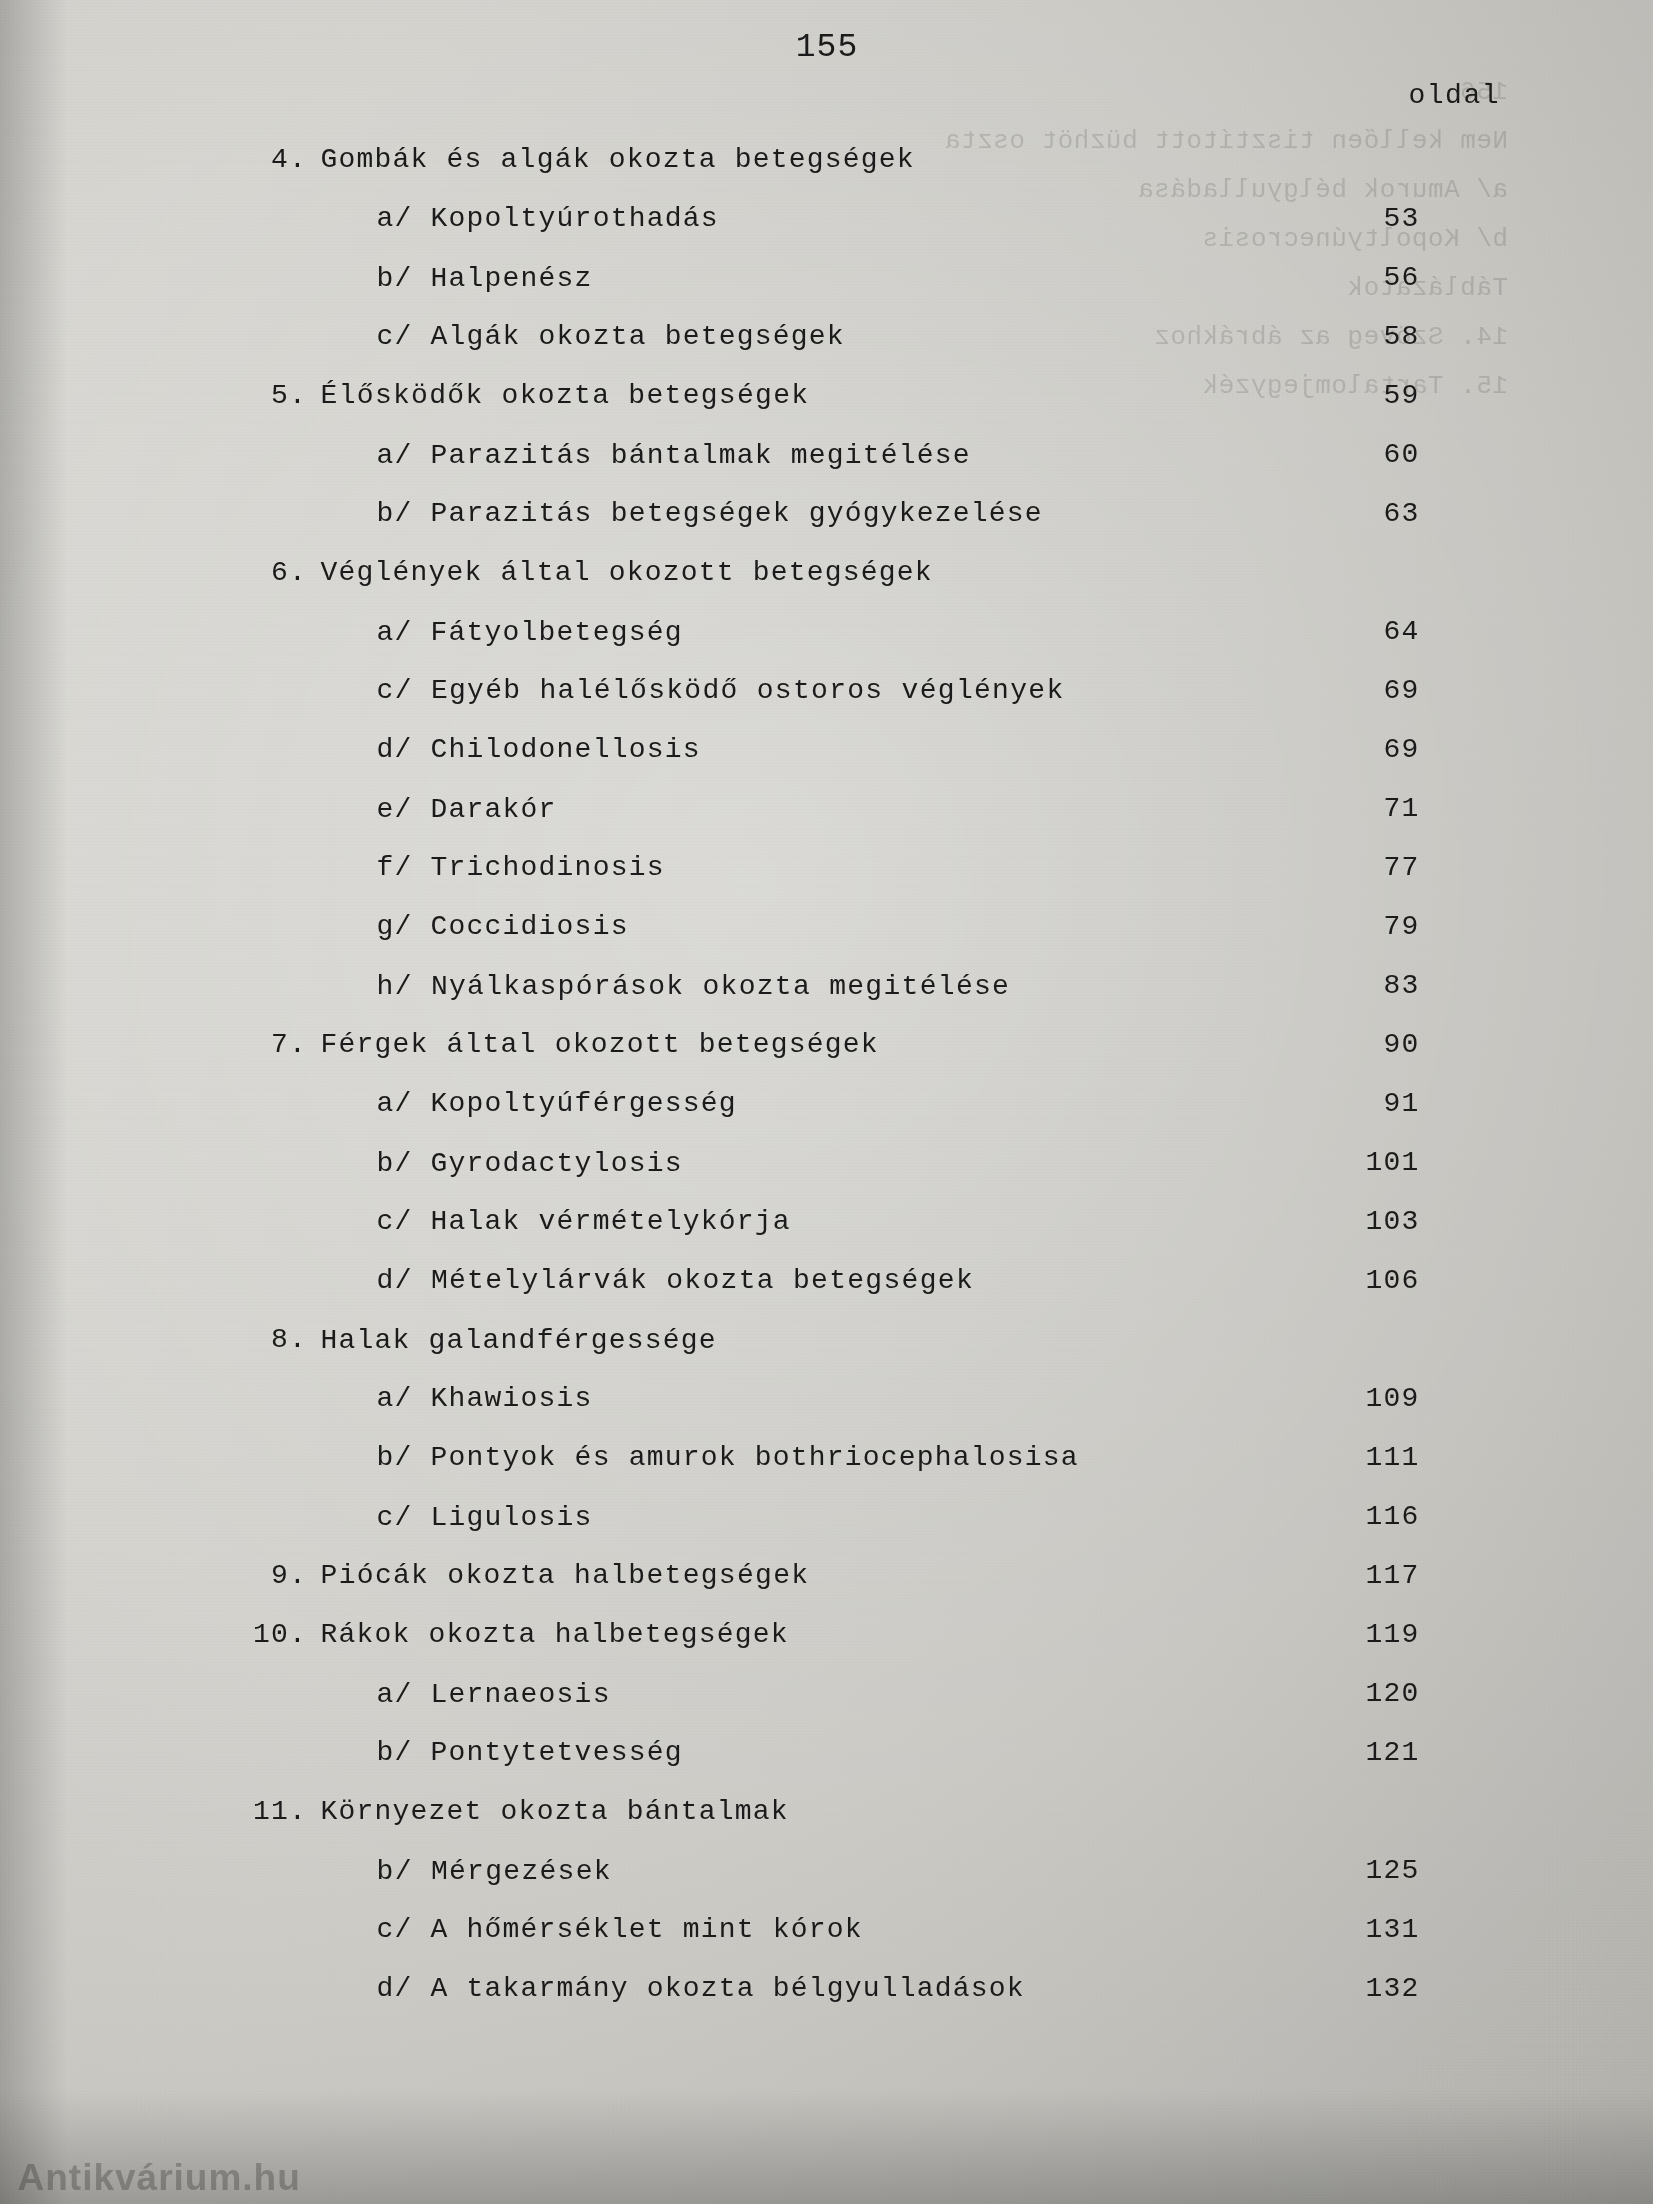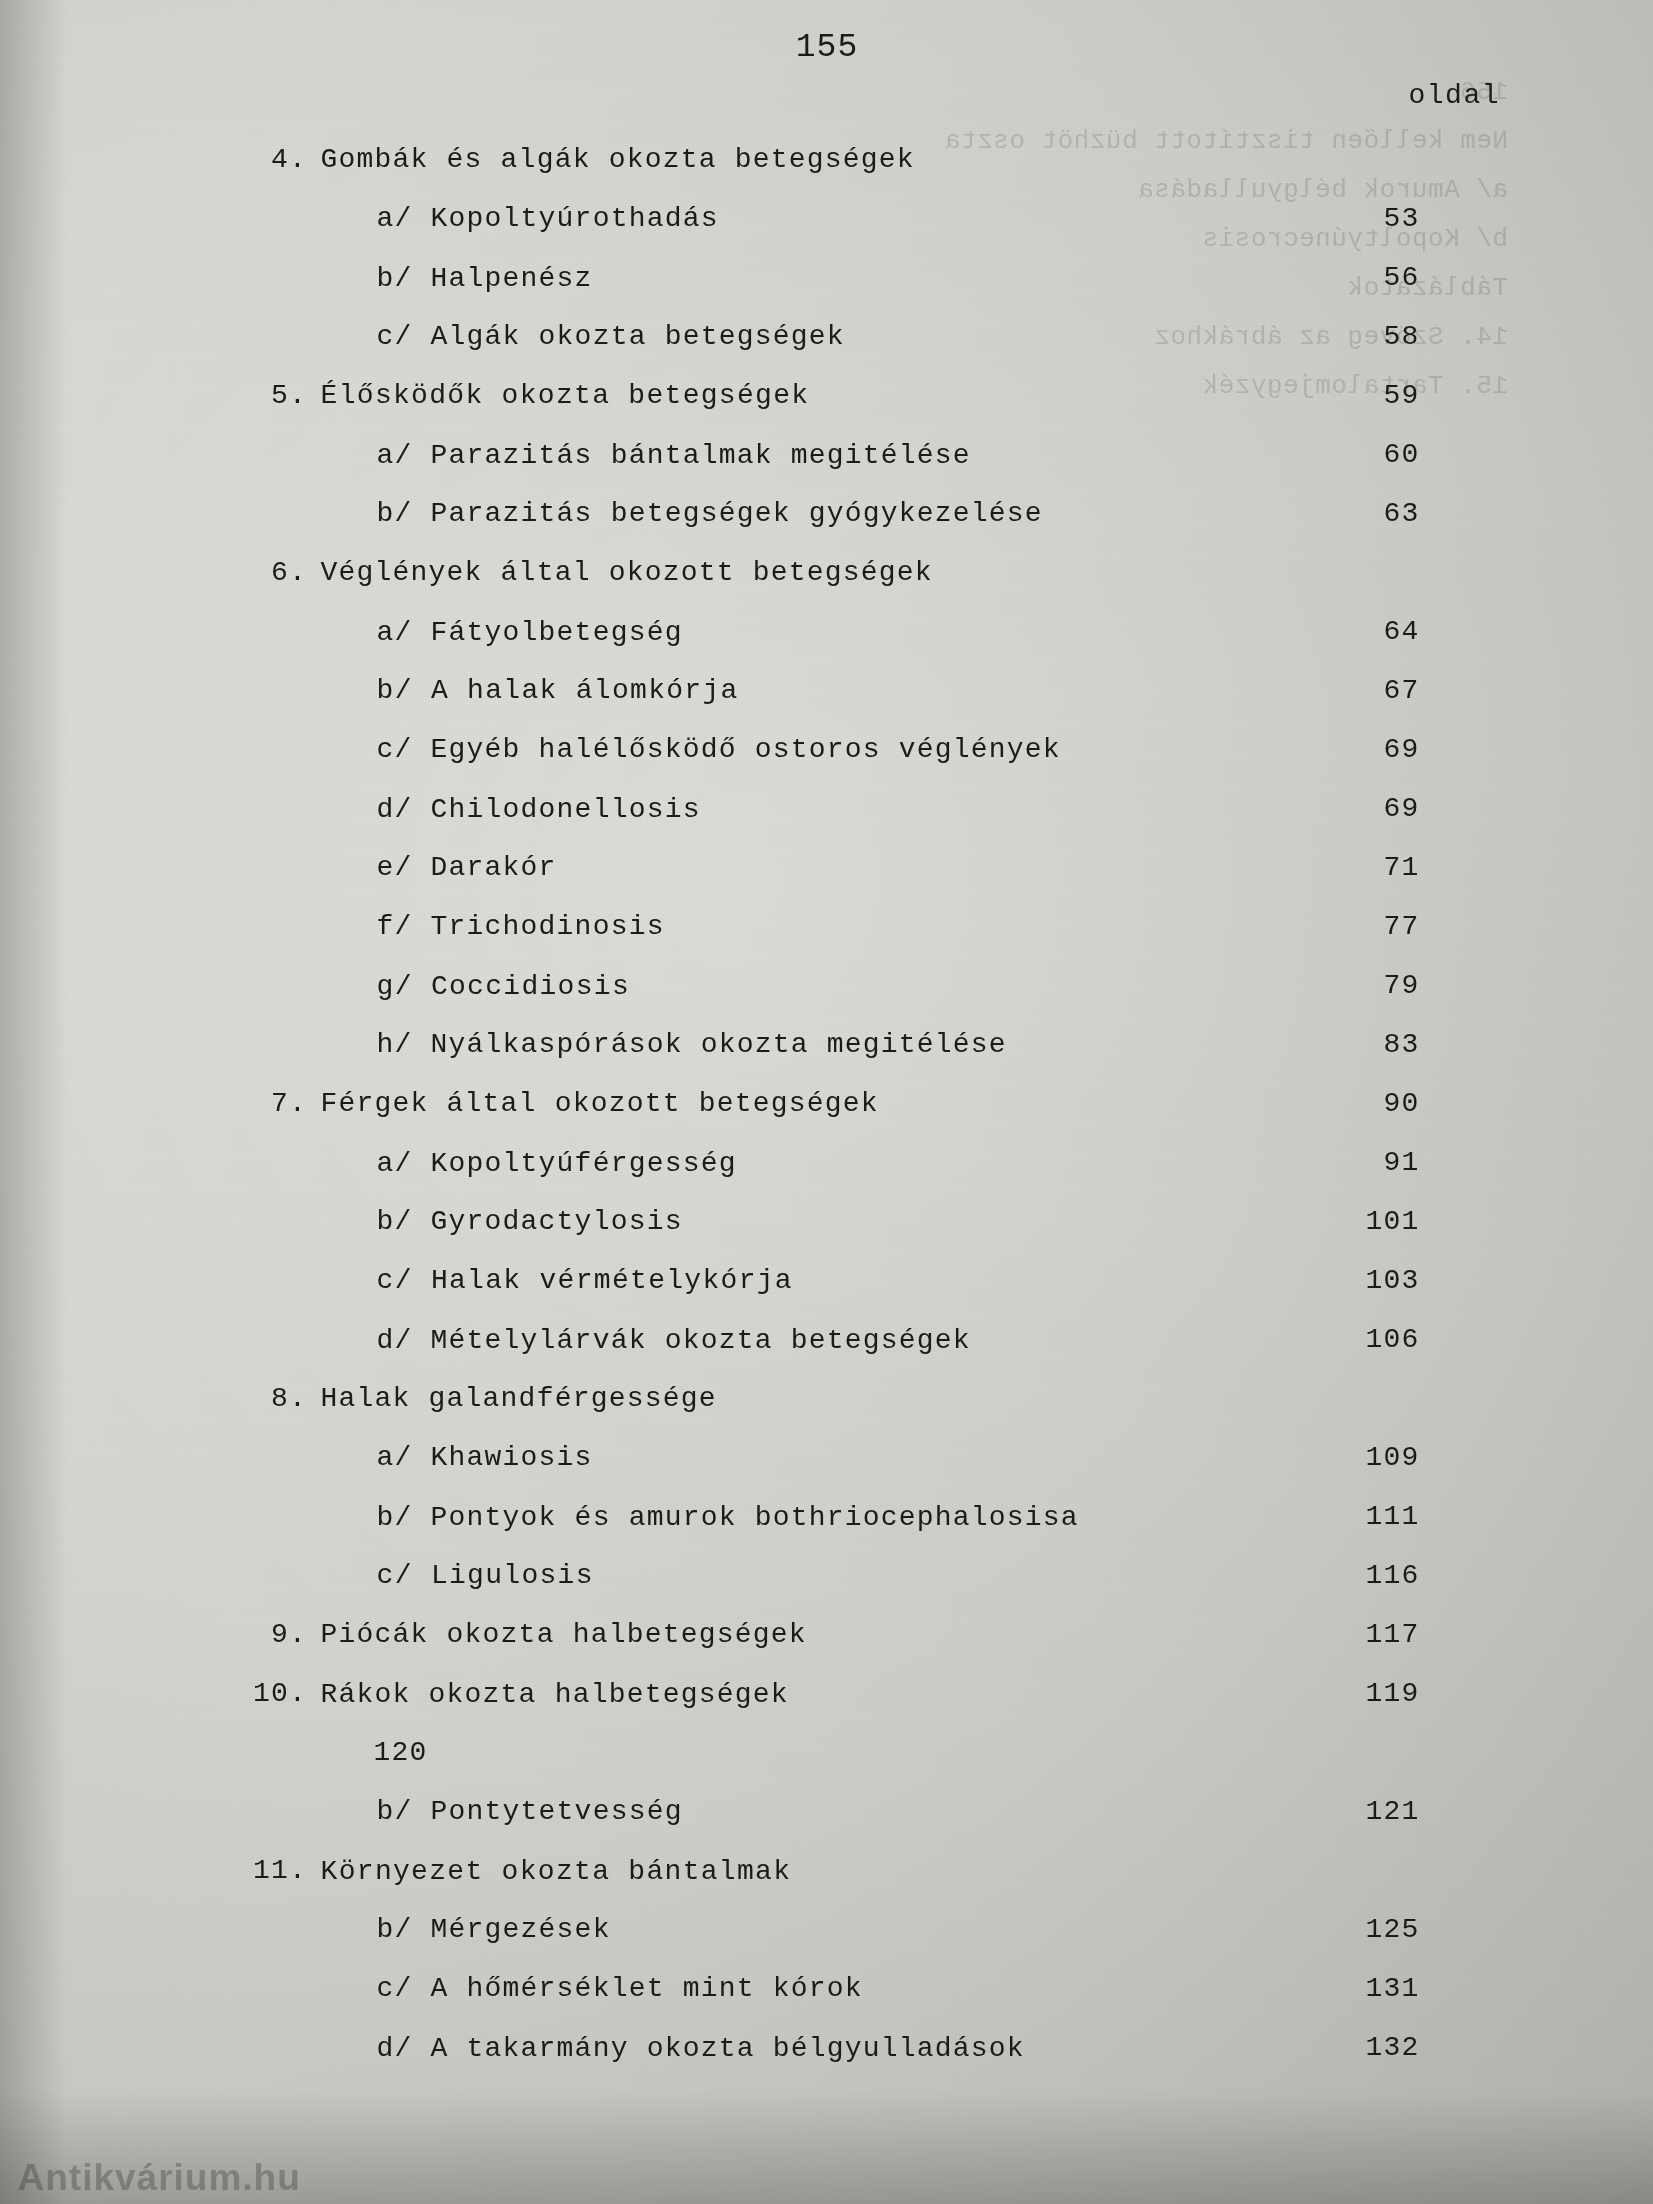--- a/index.html
+++ b/index.html
@@ -189,25 +189,20 @@
         <span class="label">Véglények által okozott betegségek</span>
         <span class="pg"></span>
       </div>
       <div class="row lvl2 sub">
         <span class="num"></span>
         <span class="label">a/ Fátyolbetegség</span>
         <span class="pg">64</span>
       </div>
       <div class="row lvl2 sub">
         <span class="num"></span>
-        <span class="label">b/ A halak álomkórja</span>
-        <span class="pg">67</span>
-      </div>
-      <div class="row lvl2 sub">
-        <span class="num"></span>
         <span class="label">c/ Egyéb halélősködő ostoros véglények</span>
         <span class="pg">69</span>
       </div>
       <div class="row lvl2 sub">
         <span class="num"></span>
         <span class="label">d/ Chilodonellosis</span>
         <span class="pg">69</span>
       </div>
       <div class="row lvl2 sub">
         <span class="num"></span>
@@ -279,20 +274,21 @@
         <span class="label">Piócák okozta halbetegségek</span>
         <span class="pg">117</span>
       </div>
       <div class="row lvl1">
         <span class="num">10.</span>
         <span class="label">Rákok okozta halbetegségek</span>
         <span class="pg">119</span>
       </div>
       <div class="row lvl2 sub">
         <span class="num"></span>
+        <span class="label">a/ Lernaeosis</span>
         <span class="pg">120</span>
       </div>
       <div class="row lvl2 sub">
         <span class="num"></span>
         <span class="label">b/ Pontytetvesség</span>
         <span class="pg">121</span>
       </div>
       <div class="row lvl1">
         <span class="num">11.</span>
         <span class="label">Környezet okozta bántalmak</span>

